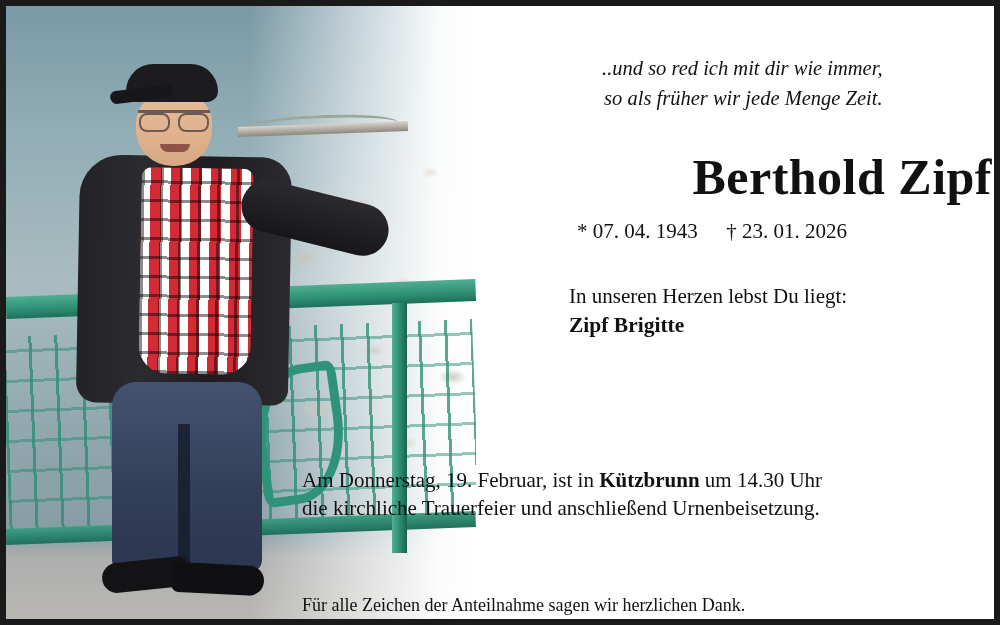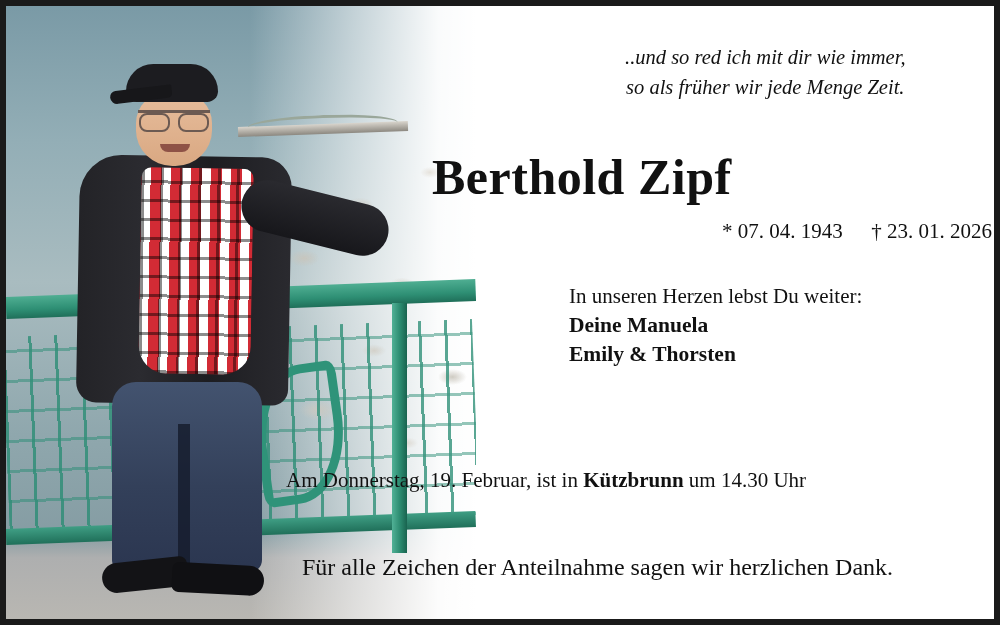--- a/index.html
+++ b/index.html
@@ -202,71 +202,70 @@
     position: absolute;
     left: 280px;
     top: 0;
     right: 0;
     bottom: 0;
     color: #111;
   }
   .verse {
     position: absolute;
     left: 316px;
-    top: 36px;
+    top: 47px;
     font-style: italic;
     font-size: 20.5px;
     line-height: 30px;
-    text-align: center;
+    text-align: right;
     white-space: nowrap;
-    margin-left: 23px;
   }
   .name {
     position: absolute;
     left: 146px;
     top: 142px;
     width: 560px;
-    text-align: left;
+    text-align: right;
     font-size: 50px;
     font-weight: bold;
     letter-spacing: .5px;
   }
   .dates {
     position: absolute;
     left: 146px;
     top: 213px;
     width: 560px;
-    text-align: right;
+    text-align: center;
     font-size: 21px;
   }
   .dates .sep { display: inline-block; width: 18px; }
   .dedication {
     position: absolute;
     left: 283px;
     top: 276px;
     font-size: 21px;
     line-height: 29px;
   }
   .dedication .lead { font-weight: normal; }
   .dedication .family { font-weight: bold; font-size: 21.5px; }
   .service {
     position: absolute;
-    left: 0;
+    left: 16px;
     top: 460px;
     width: 690px;
     font-size: 21px;
     line-height: 28px;
   }
   .service b { font-weight: bold; }
   .thanks {
     position: absolute;
     left: 16px;
-    top: 548px;
+    top: 589px;
     width: 690px;
-    font-size: 24px;
+    font-size: 18px;
   }
 </style>
 </head>
 <body>
 
 <div class="obituary">
 
   <div class="photo">
     <div class="photo-canvas"></div>
     <div class="rocks"></div>
@@ -306,27 +305,27 @@
 
     <div class="dates">
       <span>*</span>
       <span>07. 04. 1943</span>
       <span class="sep"></span>
       <span>†</span>
       <span>23. 01. 2026</span>
     </div>
 
     <div class="dedication">
-      <div class="lead">In unseren Herzen lebst Du weiter:</div>
-      <div class="family">Deine Manuela</div>
-      <div class="family">Emily &amp; Thorsten</div>
+      <div class="lead">In unseren Herzen lebst Du liegt:</div>
+      <div class="family">Zipf Brigitte</div>
     </div>
 
     <div class="service">
       <div>
         <span>Am Donnerstag, 19. Februar, ist in </span><b>Kützbrunn</b><span> um 14.30 Uhr</span>
       </div>
+      <div>die kirchliche Trauerfeier und anschließend Urnenbeisetzung.</div>
     </div>
 
     <div class="thanks">Für alle Zeichen der Anteilnahme sagen wir herzlichen Dank.</div>
 
   </div>
 </div>
 
 </body></html>

